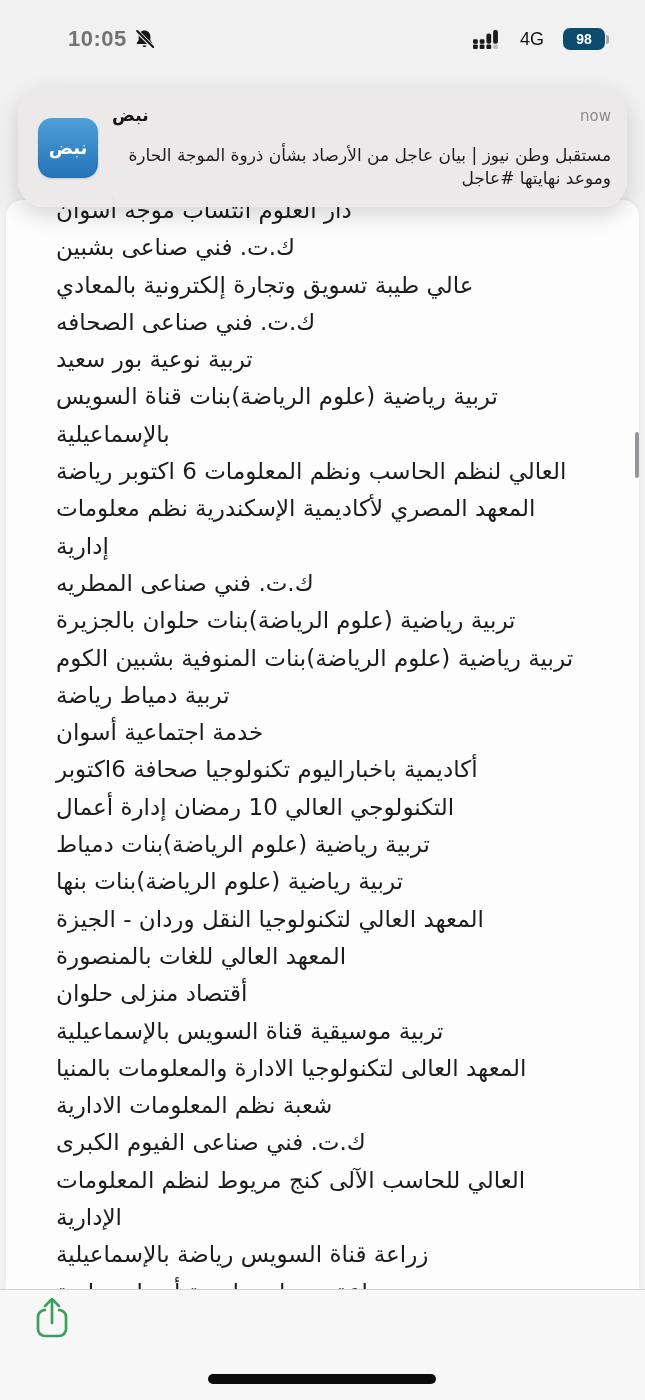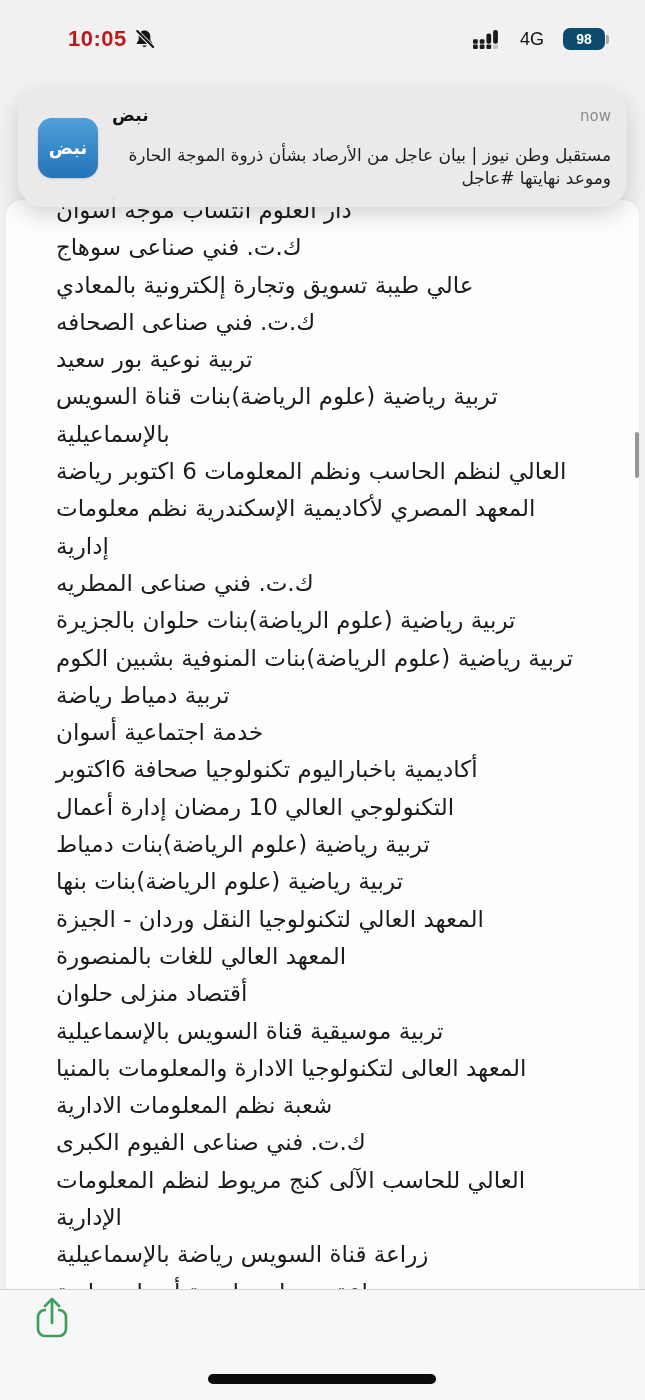--- a/index.html
+++ b/index.html
@@ -5,21 +5,21 @@
   html,body{margin:0;padding:0;background:#e8e8e8;}
   *{box-sizing:border-box;}
   .screen{
     position:relative;width:645px;height:1400px;overflow:hidden;
     background:#f2f1f1;
     font-family:"DejaVu Sans","Liberation Sans",sans-serif;
   }
   
   .status-bar{position:absolute;top:0;left:0;width:100%;height:62px;z-index:30;}
   .sb-left{position:absolute;left:68px;top:26px;display:flex;align-items:center;gap:6px;}
-  .sb-time{font-size:22px;font-weight:bold;color:#b91c1c;letter-spacing:.5px;
+  .sb-time{font-size:22px;font-weight:bold;color:#737373;letter-spacing:.5px;
     font-family:"Liberation Sans","DejaVu Sans",sans-serif;}
   .sb-right{position:absolute;right:36px;top:28px;display:flex;align-items:center;gap:19px;}
   .sb-network{font-size:18px;color:#121214;font-family:"Liberation Sans",sans-serif;}
   .battery{position:relative;width:42px;height:22px;background:#0c4a6e;border-radius:7px;
     display:flex;align-items:center;justify-content:center;}
   .battery-num{color:#ffffff;font-size:14px;font-weight:bold;
     font-family:"Liberation Sans",sans-serif;}
   .battery-nub{width:3px;height:9px;background:#a9a9ac;border-radius:0 2px 2px 0;margin-left:1px;}
   
   .sheet{position:absolute;left:6px;top:200px;width:633px;height:1089px;
@@ -92,21 +92,21 @@
         </span>
         <span class="battery-nub"></span>
       </span>
     </div>
   </div>
 
   <div class="sheet"></div>
 
   <div class="college-list">
       <div class="list-item">دار العلوم انتساب موجه أسوان</div>
-      <div class="list-item">ك.ت. فني صناعى سوهاج</div>
+      <div class="list-item">ك.ت. فني صناعى بشبين</div>
       <div class="list-item">عالي طيبة تسويق وتجارة إلكترونية بالمعادي</div>
       <div class="list-item">ك.ت. فني صناعى الصحافه</div>
       <div class="list-item">تربية نوعية بور سعيد</div>
       <div class="list-item">تربية رياضية (علوم الرياضة)بنات قناة السويس بالإسماعيلية</div>
       <div class="list-item">العالي لنظم الحاسب ونظم المعلومات 6 اكتوبر رياضة</div>
       <div class="list-item">المعهد المصري لأكاديمية الإسكندرية نظم معلومات إدارية</div>
       <div class="list-item">ك.ت. فني صناعى المطريه</div>
       <div class="list-item">تربية رياضية (علوم الرياضة)بنات حلوان بالجزيرة</div>
       <div class="list-item">تربية رياضية (علوم الرياضة)بنات المنوفية بشبين الكوم</div>
       <div class="list-item">تربية دمياط رياضة</div>

